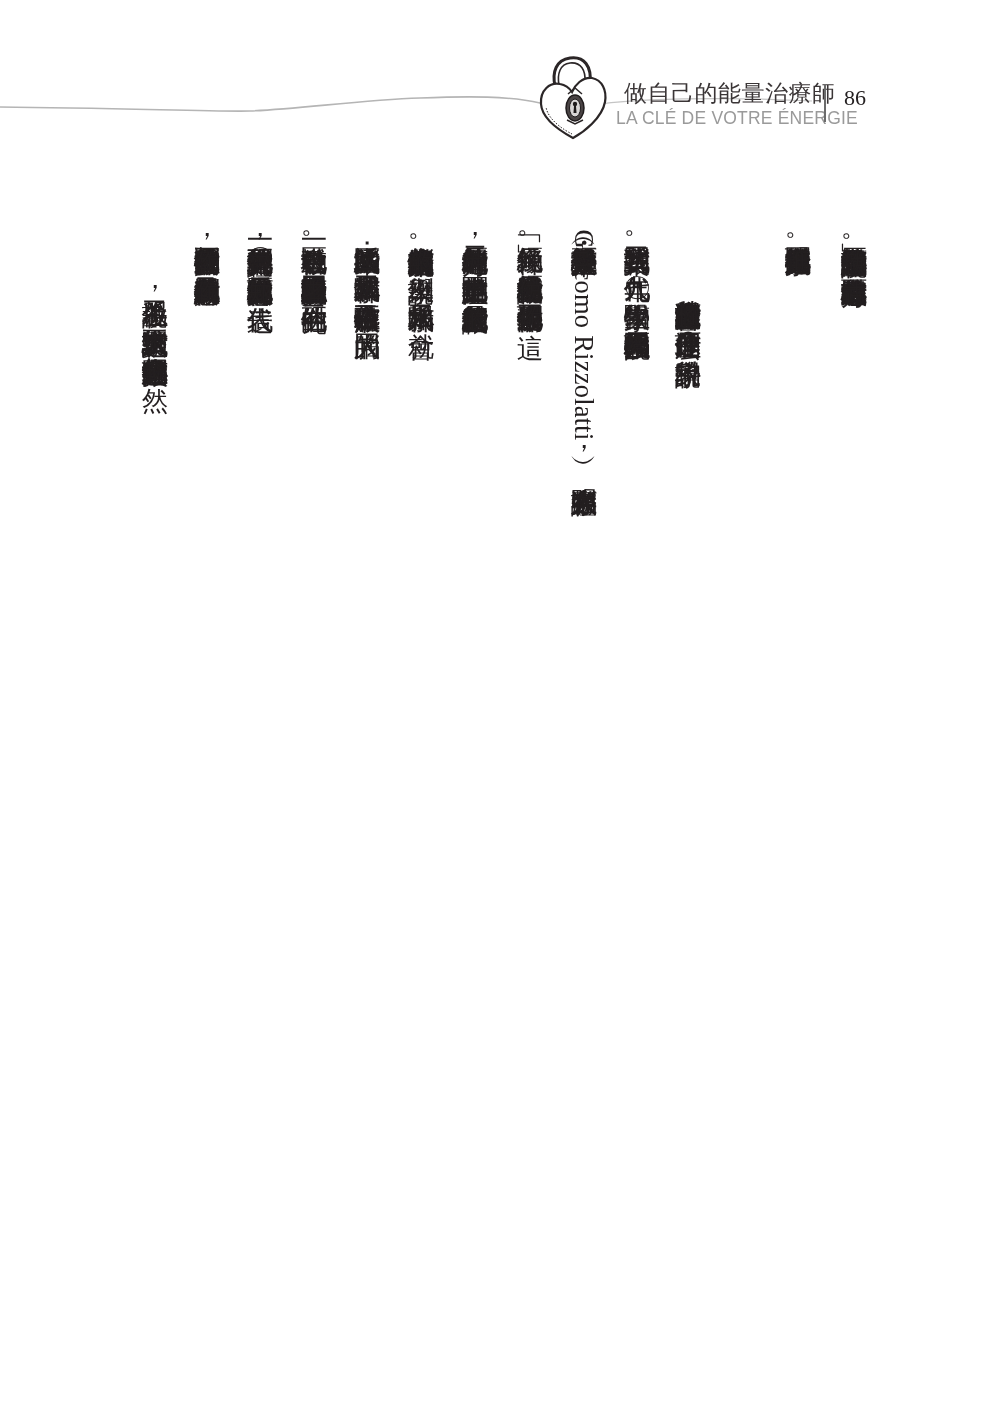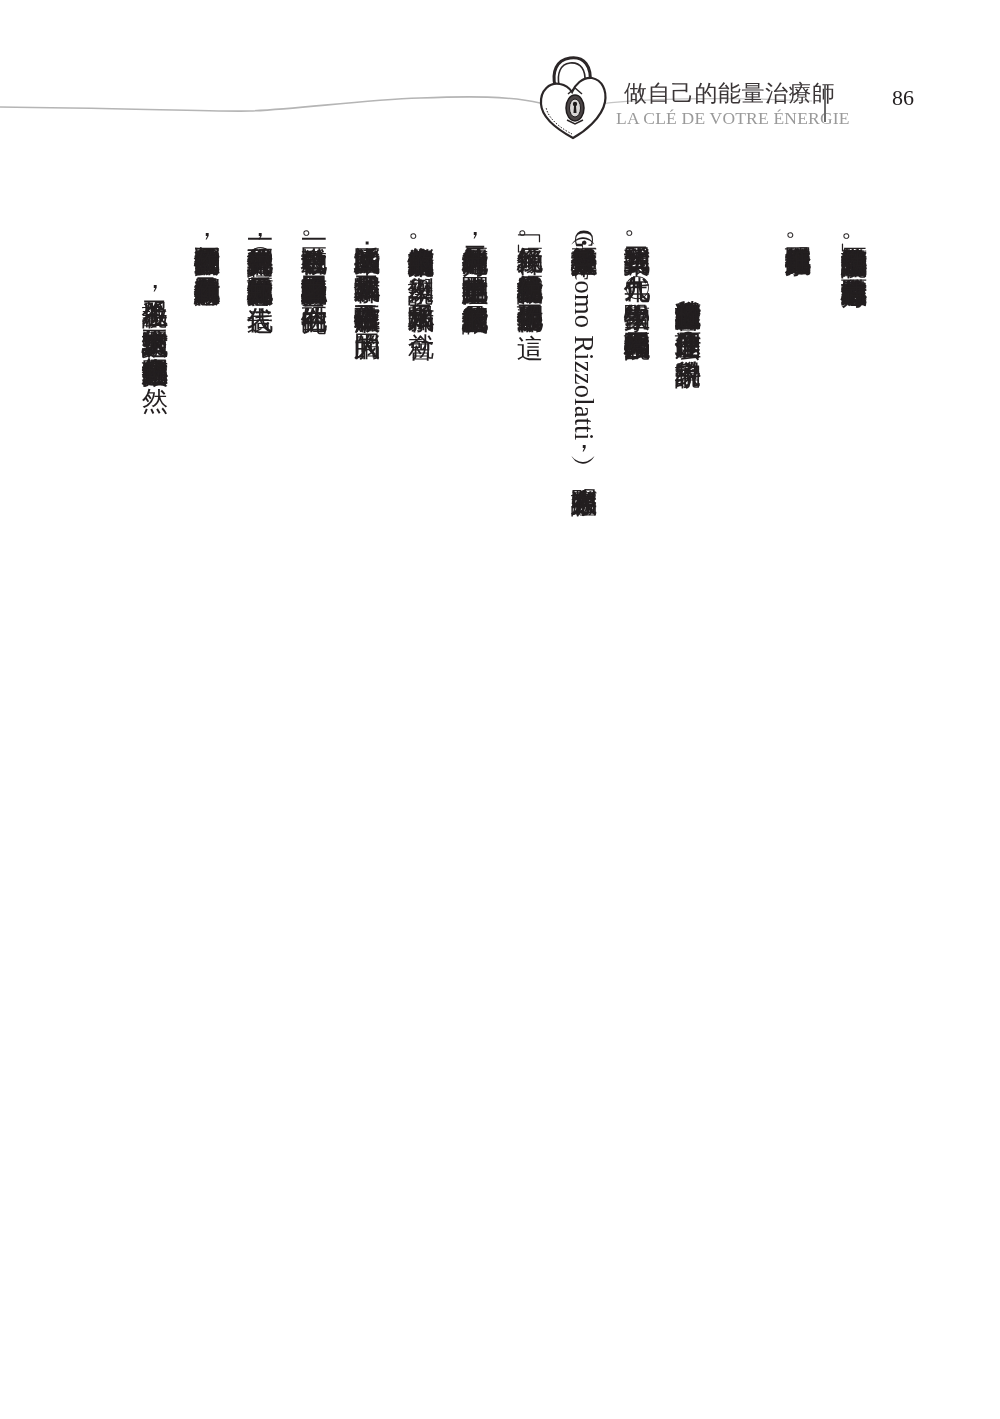--- a/index.html
+++ b/index.html
@@ -35,41 +35,40 @@
     font-family: "DejaVu Sans", "Liberation Sans", sans-serif;
     font-size: 23px;
     letter-spacing: 0.5px;
     color: #3a3536;
     white-space: nowrap;
     line-height: 26px;
   }
   .title-fr {
     position: absolute;
     left: 616px; top: 108px;
-    font-family: Liberation Serif, serif;
+    font-family: Liberation Sans, sans-serif;
     font-size: 17.5px;
     color: #9a9a9a;
     white-space: nowrap;
     line-height: 20px;
     letter-spacing: 0.2px;
   }
   .header-divider {
     position: absolute;
     left: 824px; top: 84px;
     width: 2px; height: 38px;
     background: #6b6b6b;
   }
   .page-number {
     position: absolute;
     left: 844px; top: 85px;
     font-family: "Liberation Serif", "DejaVu Serif", serif;
     font-size: 22px;
     color: #231f20;
     line-height: 26px;
-    margin-left: 48px;
   }
   .body-text {
     position: absolute;
     top: 226px;
     left: 140px;
     width: 730px;
     height: 1030px;
   }
   .col {
     position: absolute;

